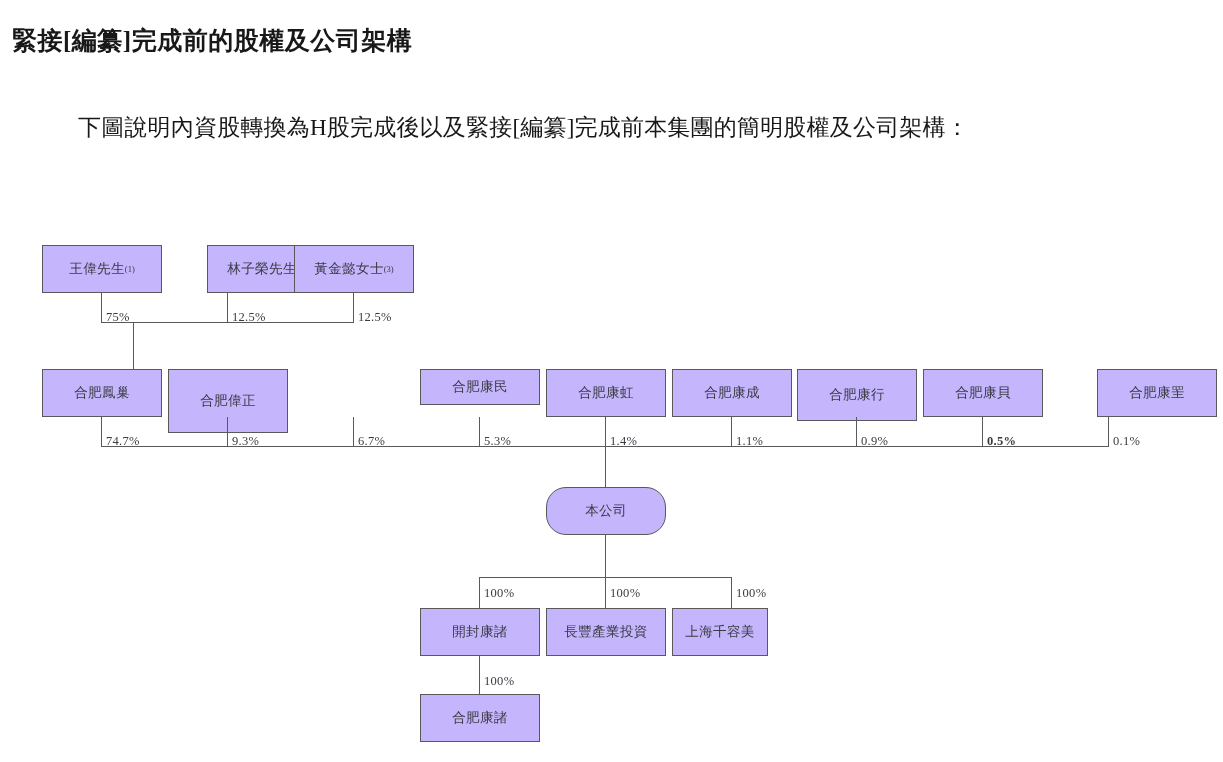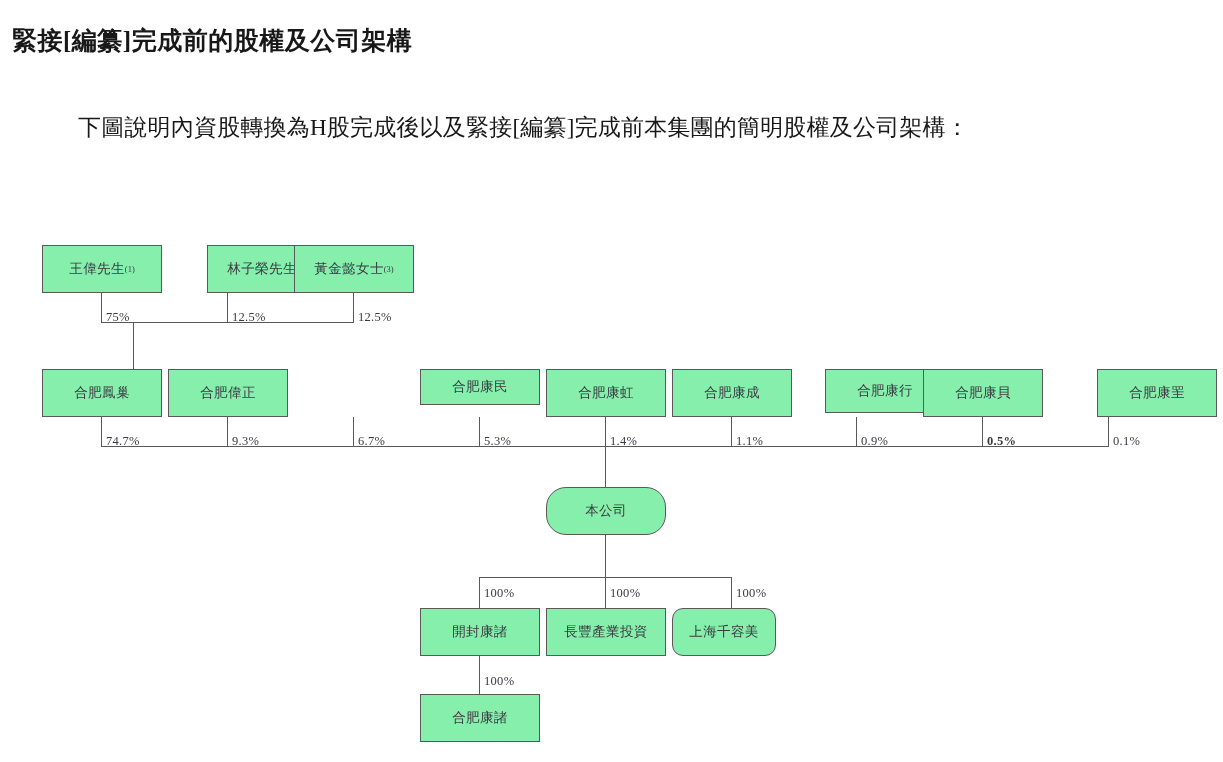--- a/index.html
+++ b/index.html
@@ -45,21 +45,21 @@
     left: 0;
     top: 0;
     width: 1223px;
     height: 762px;
   }
 
   .node {
     position: absolute;
     box-sizing: border-box;
     border: 1.3px solid #595959;
-    background: #86efac;
+    background: #c4b5fd;
     display: flex;
     align-items: center;
     justify-content: center;
     font-size: 13.5px;
     color: #3a3a42;
     letter-spacing: 0.4px;
     white-space: nowrap;
   }
   .node.rounded {
     border-radius: 20px;
@@ -114,25 +114,25 @@
 
   <div class="line h" style="left:101px; top:322px; width:253px;"></div>
 
   <div class="line v" style="left:133px; top:322px; height:47px;"></div>
 
   <span class="pct" style="left:106px; top:310px;">75%</span>
   <span class="pct" style="left:232px; top:310px;">12.5%</span>
   <span class="pct" style="left:358px; top:310px;">12.5%</span>
 
   <div class="node" style="left:42px;   top:369px; width:120px; height:48px;">合肥鳳巢</div>
-  <div class="node" style="left:168px;  top:369px; width:120px; height:48px;">合肥偉正</div>
+  <div class="node" style="left:168px;  top:369px; width:120px; height:64px;">合肥偉正</div>
   <div class="node" style="left:420px;  top:369px; width:120px; height:36px;">合肥康民</div>
   <div class="node" style="left:546px;  top:369px; width:120px; height:48px;">合肥康虹</div>
   <div class="node" style="left:672px;  top:369px; width:120px; height:48px;">合肥康成</div>
-  <div class="node" style="left:825px;  top:369px; width:120px; height:44px;">合肥康行</div>
+  <div class="node" style="left:797px;  top:369px; width:120px; height:52px;">合肥康行</div>
   <div class="node" style="left:923px;  top:369px; width:120px; height:48px;">合肥康貝</div>
   <div class="node" style="left:1049px; top:369px; width:120px; height:48px;margin-left:48px;">合肥康罜</div>
 
   <div class="line v" style="left:101px;  top:417px; height:30px;"></div>
   <div class="line v" style="left:227px;  top:417px; height:30px;"></div>
   <div class="line v" style="left:353px;  top:417px; height:30px;"></div>
   <div class="line v" style="left:479px;  top:417px; height:30px;"></div>
   <div class="line v" style="left:605px;  top:417px; height:70px;"></div>
   <div class="line v" style="left:731px;  top:417px; height:30px;"></div>
   <div class="line v" style="left:856px;  top:417px; height:30px;"></div>
@@ -158,20 +158,20 @@
   <div class="line v" style="left:479px; top:577px; height:31px;"></div>
   <div class="line v" style="left:605px; top:577px; height:31px;"></div>
   <div class="line v" style="left:731px; top:577px; height:31px;"></div>
 
   <span class="pct" style="left:484px; top:586px;">100%</span>
   <span class="pct" style="left:610px; top:586px;">100%</span>
   <span class="pct" style="left:736px; top:586px;">100%</span>
 
   <div class="node" style="left:420px; top:608px; width:120px; height:48px;">開封康諸</div>
   <div class="node" style="left:546px; top:608px; width:120px; height:48px;">長豐產業投資</div>
-  <div class="node" style="left:672px; top:608px; width:104px; height:48px;border-radius:11px;">上海千容美</div>
+  <div class="node" style="left:672px; top:608px; width:96px; height:48px;">上海千容美</div>
 
   <div class="line v" style="left:479px; top:656px; height:38px;"></div>
   <span class="pct" style="left:484px; top:674px;">100%</span>
 
   <div class="node" style="left:420px; top:694px; width:120px; height:48px;">合肥康諸</div>
 
 </div>
 
 </body></html>

